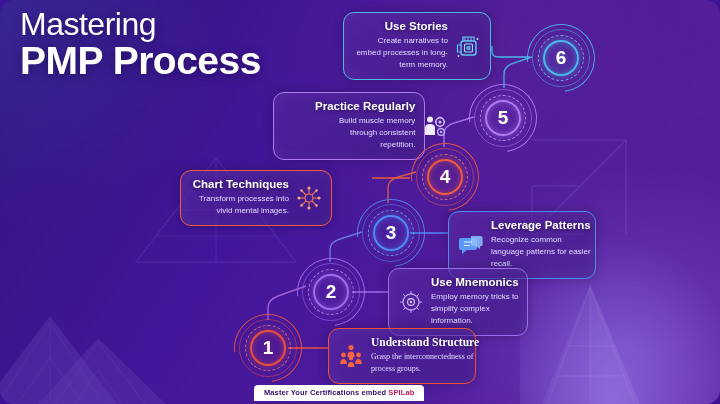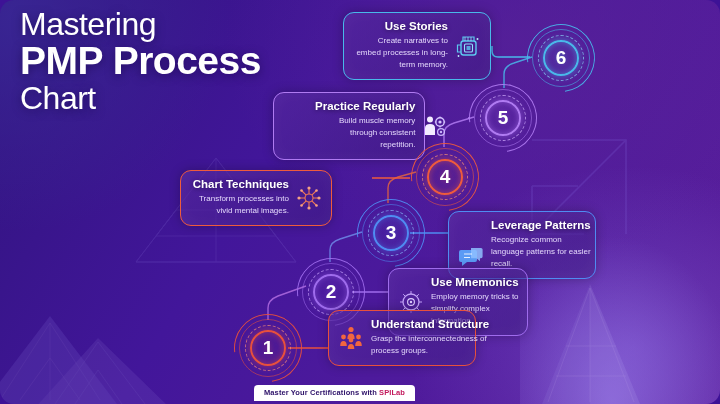--- a/index.html
+++ b/index.html
@@ -105,21 +105,20 @@
     <polygon points="60,0 12,120 110,120" fill="#b6a4f2" opacity=".30"></polygon>
     <polygon points="60,0 60,120 110,120" fill="#cdbdf9" opacity=".22"></polygon>
     <g stroke="#e4daff" stroke-width=".7" opacity=".45" fill="none">
       <path d="M60,4 L60,118 M60,4 L18,118 M60,4 L104,118 M36,62 L86,62 M26,92 L96,92"></path>
     </g>
   </svg>
 
   <div id="title">
     <div class="l1">Mastering</div>
     <div class="l2">PMP Process</div>
-    <div class="l3">Chart</div>
   </div>
 
   <svg class="conn" style="left:0;top:0;width:720px;height:404px;">
 
     <path d="M288,348 L328,348" stroke="#e8503c" stroke-width="1.5" fill="none"></path>
 
     <path d="M268,320 L268,308 Q268,300 278,296 L306,286" stroke="#b06ce0" stroke-width="1.4" fill="none" opacity=".85"></path>
 
     <path d="M352,292 L388,292" stroke="#9f6ced" stroke-width="1.5" fill="none"></path>
 
@@ -218,21 +217,21 @@
     </svg>
   </div>
 
   <div class="node" style="left:362px; top:204px; --c-main:#4f8cf2; --c-soft:rgba(79,140,242,.55); --c-dash:rgba(140,185,250,.75); --c-glow:rgba(79,140,242,.5);">
     <div class="arc"></div>
     <div class="ring-outer"></div>
     <div class="ring-mid"></div>
     <div class="ring-in"></div>
     <div class="num">3</div>
   </div>
-  <div class="card" style="left:448px; top:211px; width:148px;align-items:flex-end; --c-main:#4f8cf2;">
+  <div class="card" style="left:448px; top:211px; width:148px; --c-main:#4f8cf2;">
     <svg class="ic" viewBox="0 0 26 26">
       <path d="M3,6 h14 a2,2 0 0 1 2,2 v8 a2,2 0 0 1 -2,2 h-8 l-5,4 v-4 h-1 a2,2 0 0 1 -2,-2 v-8 a2,2 0 0 1 2,-2 z" fill="#5b9bf5"></path>
       <path d="M13,4 h10 a1.6,1.6 0 0 1 1.6,1.6 v7 a1.6,1.6 0 0 1 -1.6,1.6 h-1 v3 l-3.6,-3 h-5.4" fill="#8fc0ff" opacity=".85"></path>
       <path d="M6,10 h8 M6,13.5 h6" stroke="#e6f0ff" stroke-width="1.1"></path>
     </svg>
     <div class="txt">
       <h3>Leverage Patterns</h3>
       <p>Recognize common language patterns for easier recall.</p>
     </div>
   </div>
@@ -260,36 +259,36 @@
     </div>
   </div>
 
   <div class="node" style="left:239px; top:319px; --c-main:#e8503c; --c-soft:rgba(232,80,60,.55); --c-dash:rgba(248,145,125,.72); --c-glow:rgba(232,80,60,.5);">
     <div class="arc"></div>
     <div class="ring-outer"></div>
     <div class="ring-mid"></div>
     <div class="ring-in"></div>
     <div class="num">1</div>
   </div>
-  <div class="card" style="left:328px; top:310px; width:148px; --c-main:#e8503c;">
+  <div class="card" style="left:328px; top:328px; width:148px;font-family:Liberation Serif, serif; --c-main:#e8503c;">
     <svg class="ic" viewBox="0 0 26 26">
       <g fill="#f2663f">
         <circle cx="13" cy="4.5" r="2.6"></circle>
         <path d="M9.4,14 Q9.4,8.6 13,8.6 Q16.6,8.6 16.6,14 Z"></path>
         <circle cx="5.5" cy="12" r="2.4"></circle>
         <path d="M2.2,21 Q2.2,16 5.5,16 Q8.8,16 8.8,21 Z"></path>
         <circle cx="20.5" cy="12" r="2.4"></circle>
         <path d="M17.2,21 Q17.2,16 20.5,16 Q23.8,16 23.8,21 Z"></path>
         <circle cx="13" cy="15" r="2.4"></circle>
         <path d="M9.7,24 Q9.7,19 13,19 Q16.3,19 16.3,24 Z"></path>
       </g>
     </svg>
     <div class="txt">
       <h3>Understand Structure</h3>
       <p>Grasp the interconnectedness of process groups.</p>
     </div>
   </div>
 
   <div id="footer">
-    <span>Master Your Certifications with </span><span class="brand">SPILab</span>
+    <span>Master Your Certifications embed </span><span class="brand">SPILab</span>
   </div>
 
 </div>
 
 </body></html>

